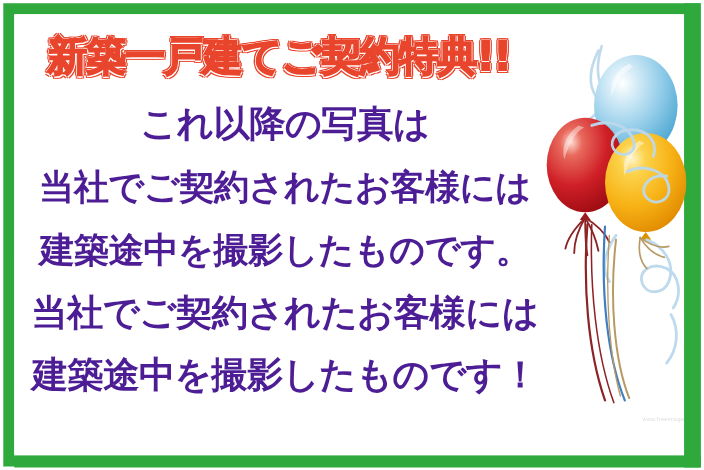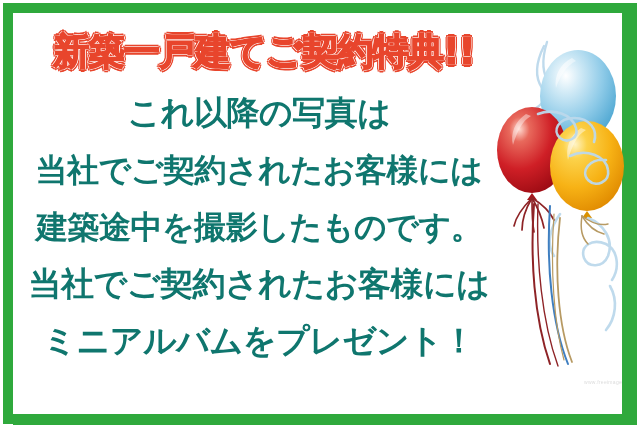--- a/index.html
+++ b/index.html
@@ -63,21 +63,21 @@
     left: 484px;
     top: 18px;
     width: 140px;
     height: 372px;
     pointer-events: none;
   }
 
   
   .title-wrap {
     position: absolute;
-    left: 24px;
+    left: 14px;
     top: 26px;
     width: 480px;
     height: 50px;
     display: flex;
     align-items: center;
     justify-content: center;
   }
   .headline {
     font-family: "DejaVu Sans", sans-serif;
     font-weight: bold;
@@ -117,21 +117,21 @@
   }
   .body-line {
     height: 57px;
     display: flex;
     align-items: center;
     justify-content: center;
     font-family: "DejaVu Sans", sans-serif;
     font-weight: bold;
     font-size: 33px;
     line-height: 1;
-    color: #0f766e;
+    color: #4c1d95;
     white-space: nowrap;
     letter-spacing: -0.5px;
   }
   .body-line.narrow { font-size: 32px; }
 
   
   .watermark {
     position: absolute;
     left: 584px;
     top: 379px;
@@ -234,18 +234,18 @@
 
   <div class="title-wrap">
     <div class="headline">新築一戸建てご契約特典!!</div>
   </div>
 
   <div class="body-lines">
     <div class="body-line">これ以降の写真は</div>
     <div class="body-line narrow">当社でご契約されたお客様には</div>
     <div class="body-line narrow">建築途中を撮影したものです。</div>
     <div class="body-line">当社でご契約されたお客様には</div>
-    <div class="body-line">ミニアルバムをプレゼント！</div>
+    <div class="body-line">建築途中を撮影したものです！</div>
   </div>
 
   <div class="watermark">www.freeimage</div>
 
 </div>
 
 </body></html>

